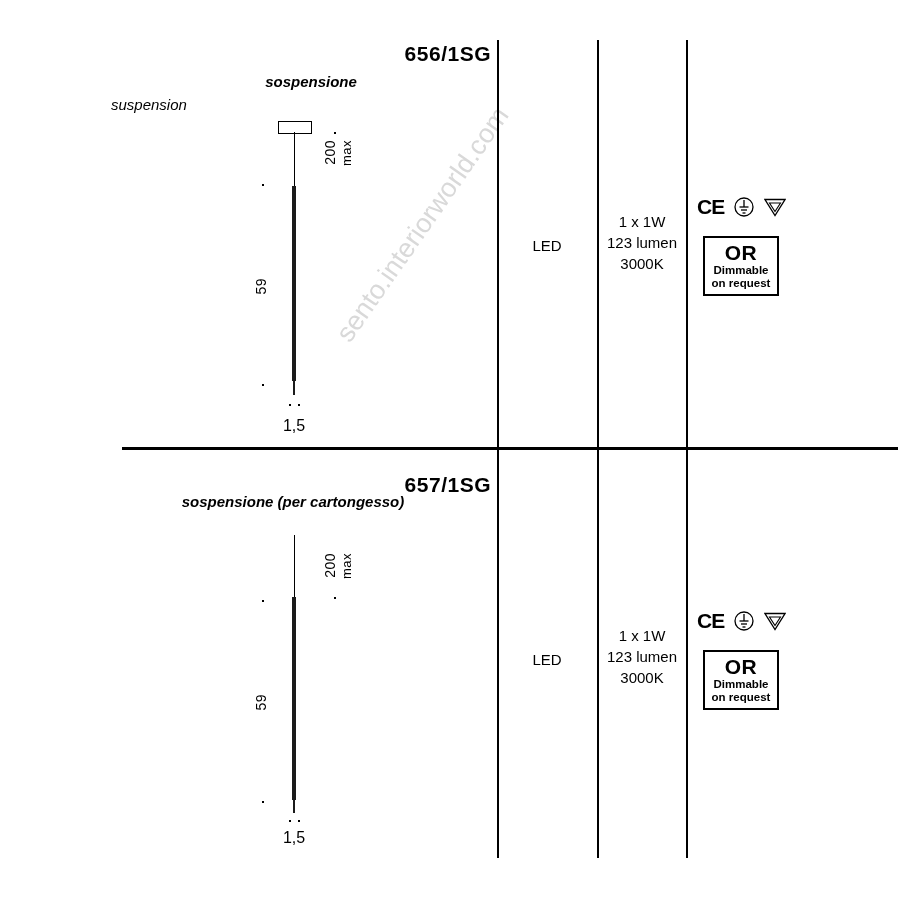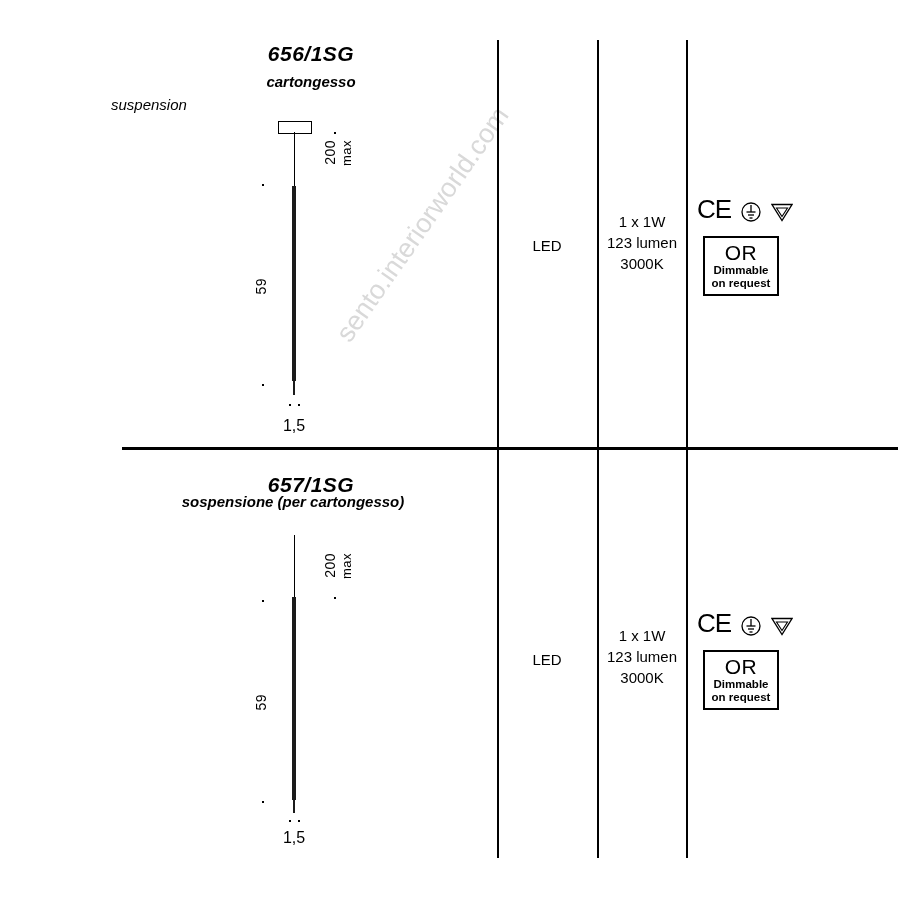--- a/index.html
+++ b/index.html
@@ -26,25 +26,24 @@
   .hrule {
     position: absolute;
     height: 3px;
     background: #000000;
   }
 
   
   .code {
     position: absolute;
     width: 360px;
-    text-align: center;
+    text-align: right;
     font-size: 21px;
     font-weight: bold;
     letter-spacing: 0.5px;
-    font-style: italic;
   }
   .it-name {
     position: absolute;
     width: 400px;
     text-align: center;
     font-size: 15px;
     font-style: italic;
     font-weight: bold;
   }
   .en-name {
@@ -100,32 +99,32 @@
     text-align: center;
     width: 60px;
   }
   .tick {
     position: absolute;
     background: #000000;
   }
 
   
   .cert-row { position: absolute; display: flex; align-items: flex-end; gap: 10px; }
-  .ce-mark { font-size: 26px; font-weight: normal; letter-spacing: -1px; line-height: 1; }
+  .ce-mark { font-size: 21px; font-weight: bold; letter-spacing: -1px; line-height: 1; }
   .icon-svg { display: block; }
 
   .or-box {
     position: absolute;
     border: 2px solid #000000;
     background: #ffffff;
     text-align: center;
     box-sizing: border-box;
     padding-top: 4px;
   }
-  .or-title { font-size: 21px; font-weight: normal; letter-spacing: 0.5px; line-height: 22px; }
+  .or-title { font-size: 21px; font-weight: bold; letter-spacing: 0.5px; line-height: 22px; }
   .or-sub { font-size: 11.5px; font-weight: bold; line-height: 13px; }
 
   
   .watermark {
     position: absolute;
     left: 330px;
     top: 330px;
     font-size: 27px;
     color: #d9d9d9;
     transform: rotate(-55deg);
@@ -141,21 +140,21 @@
 <div id="page">
 
   <div class="watermark">sento.interiorworld.com</div>
 
   <div class="vrule" style="left:497px; top:40px; height:818px;"></div>
   <div class="vrule" style="left:597px; top:40px; height:818px;"></div>
   <div class="vrule" style="left:686px; top:40px; height:818px;"></div>
   <div class="hrule" style="left:122px; top:447px; width:776px;"></div>
 
   <div class="code" style="left:131px; top:42px;">656/1SG</div>
-  <div class="it-name" style="left:111px; top:73px;">cartongesso</div>
+  <div class="it-name" style="left:111px; top:73px;">sospensione</div>
   <div class="en-name" style="left:111px; top:96px;">suspension</div>
 
   <div class="drawing" style="left:0; top:0;">
     <div class="canopy" style="left:278px; top:121px; width:32px; height:11px;"></div>
     <div class="wire" style="left:294px; top:132px; height:54px;"></div>
     <div class="tube" style="left:292px; top:186px; width:4px; height:195px;"></div>
     <div class="tube" style="left:293px; top:381px; width:2px; height:14px;"></div>
 
     <div class="tick" style="left:262px; top:184px; width:2px; height:2px;"></div>
     <div class="tick" style="left:262px; top:384px; width:2px; height:2px;"></div>

